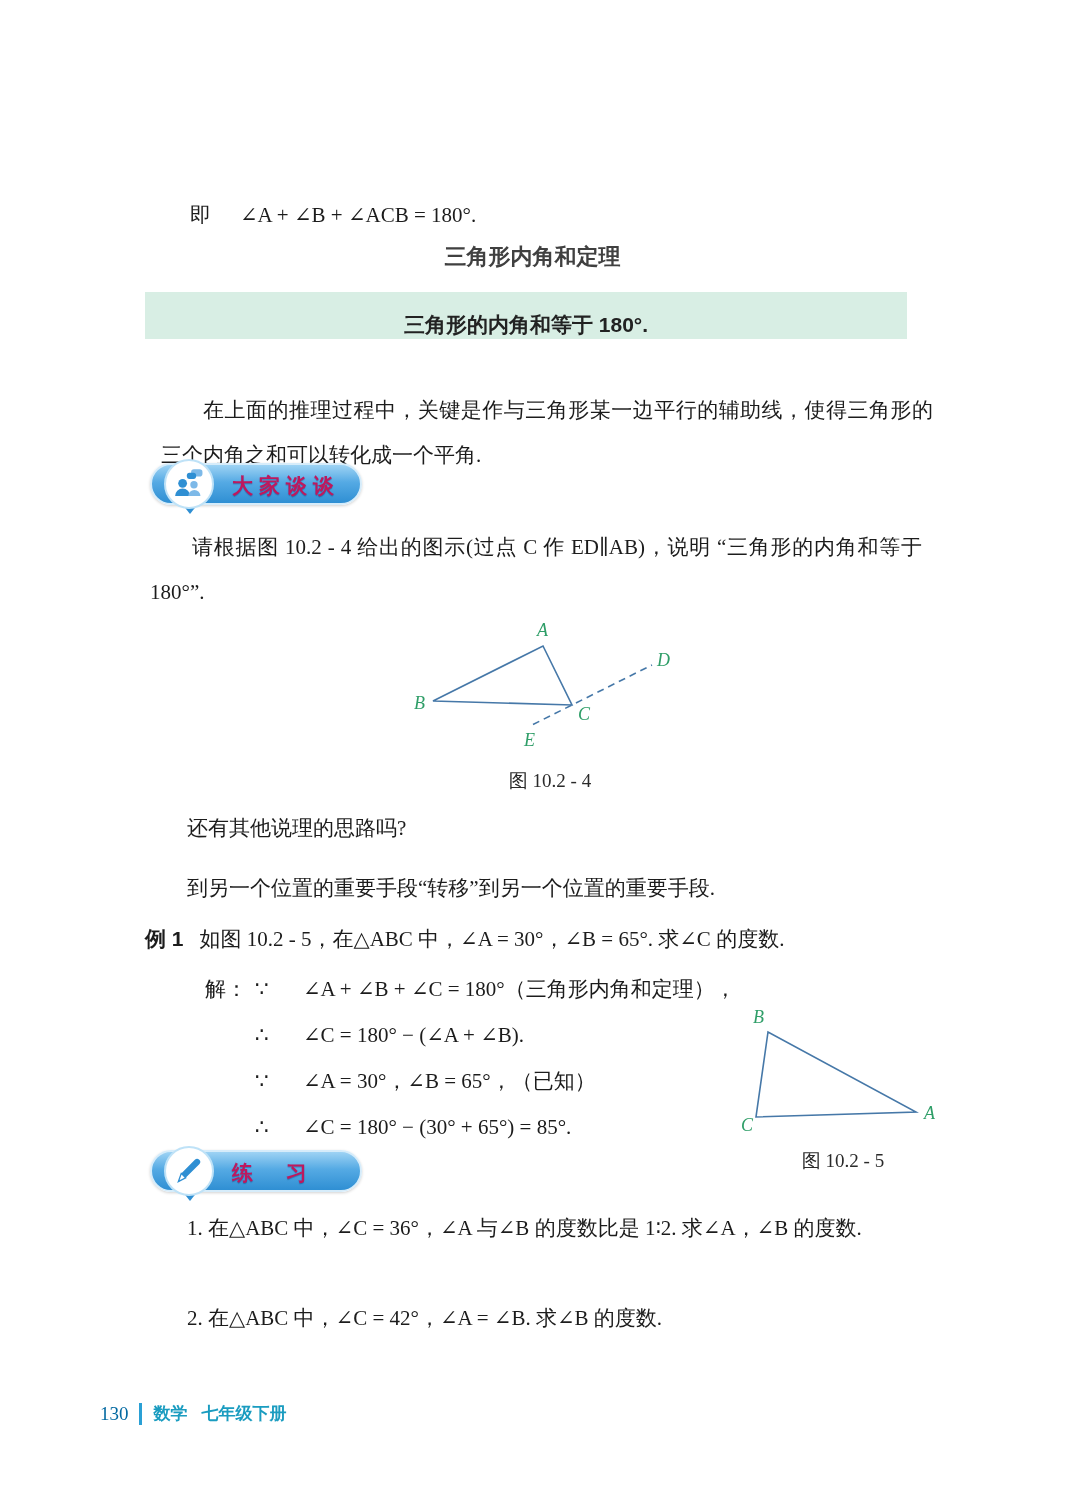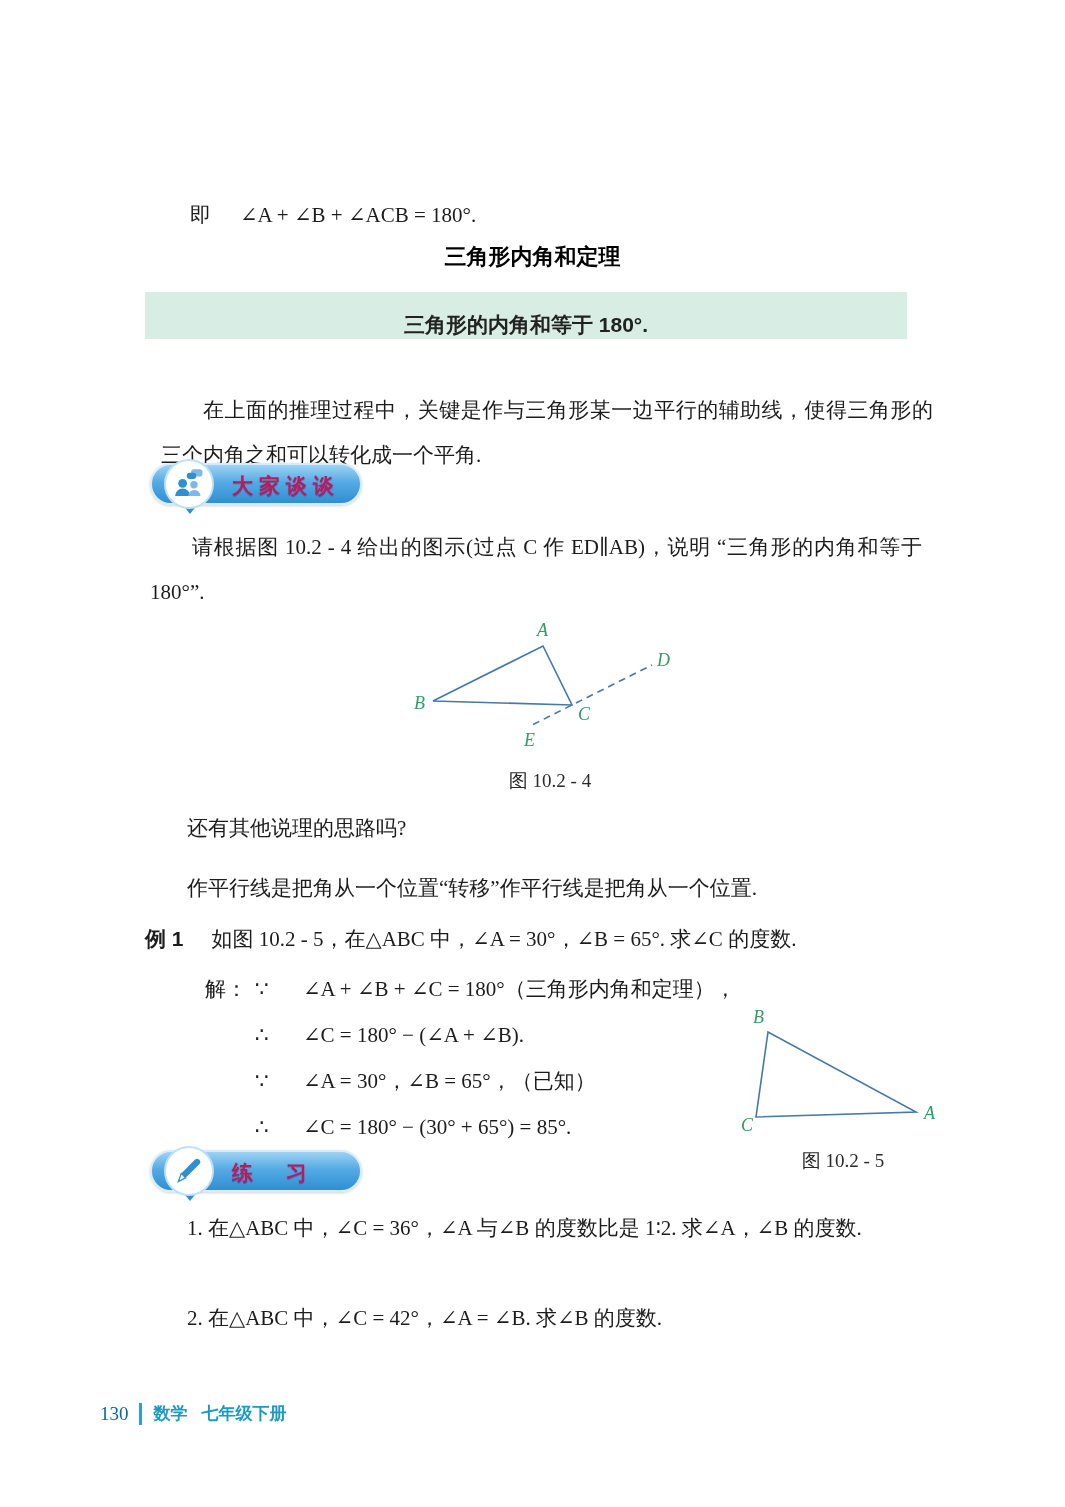--- a/index.html
+++ b/index.html
@@ -6,21 +6,21 @@
   .page{
     position:relative; width:1065px; height:1507px; margin:0 auto;
     background:#ffffff; overflow:hidden;
     font-family:"Liberation Serif","DejaVu Serif","DejaVu Sans",serif;
     color:#1c1c1c;
   }
   .math-row{position:absolute; left:190px; font-size:21px; white-space:nowrap;}
   .math-row .msym{display:inline-block; width:50px;}
   .heading{
     position:absolute; top:242px; left:0; width:100%; text-align:center;
-    font-family:"Liberation Sans","DejaVu Sans",sans-serif; font-weight:bold; font-size:22px; color:#000000;
+    font-family:"Liberation Sans","DejaVu Sans",sans-serif; font-weight:bold; font-size:22px; color:#404040;
   }
   .theorem-box{
     position:absolute; left:145px; top:292px; width:762px; height:47px;
     background:#d8eee4; display:flex; align-items:flex-end; justify-content:center;
     font-family:"Liberation Sans","DejaVu Sans",sans-serif; font-weight:bold; font-size:21px; color:#222;
   }
   .para{
     position:absolute; left:145px; width:772px;
     font-size:21px; line-height:45px; text-indent:2em; text-align:justify;
   }
@@ -46,21 +46,21 @@
     border-left:8px solid transparent; border-right:8px solid transparent;
     border-top:10px solid #2f8fd3;
   }
   .figure{position:absolute;}
   .fig-caption{position:absolute; text-align:center; font-size:19px; color:#2a2a2a;}
   .fig-label{
     font-family:"Liberation Serif","DejaVu Serif",serif; font-style:italic;
     font-size:18px; fill:#2f9e68;
   }
   .example{position:absolute; left:145px; top:925px; font-size:21px; white-space:nowrap;}
-  .example-label{font-family:"Liberation Sans","DejaVu Sans",sans-serif; font-weight:bold; margin-right:28px;}
+  .example-label{font-family:"Liberation Sans","DejaVu Sans",sans-serif; font-weight:bold; margin-right:16px;}
   .solution{position:absolute; left:205px; top:966px;}
   .sol-row{display:flex; align-items:center; height:46px; font-size:21px; white-space:nowrap;}
   .sol-jie{display:inline-block; width:50px;}
   .sol-sym{display:inline-block; width:48px;}
   .footer{position:absolute; left:100px; top:1402px; display:flex; align-items:center;}
   .footer-num{font-size:19px; color:#0369a1; margin-right:10px;}
   .footer-bar{width:3px; height:22px; background:#2aa0d5; margin-right:12px;}
   .footer-subject,.footer-grade{
     font-family:"Liberation Sans","DejaVu Sans",sans-serif; font-weight:bold;
     font-size:17px; color:#1a9cc0;
@@ -110,21 +110,21 @@
       <text class="fig-label" x="137" y="28">A</text>
       <text class="fig-label" x="14" y="101">B</text>
       <text class="fig-label" x="178" y="112">C</text>
       <text class="fig-label" x="257" y="58">D</text>
       <text class="fig-label" x="124" y="138">E</text>
     </svg>
   </div>
   <div class="fig-caption" style="left:400px; top:768px; width:300px;">图 10.2 - 4</div>
 
   <p class="para" style="top:806px; margin:0;">还有其他说理的思路吗?</p>
-  <p class="para" style="top:866px; margin:0;">作平行线是把角从一个位置“转移”作平行线是把角从一个位置.</p>
+  <p class="para" style="top:866px; margin:0;">到另一个位置的重要手段“转移”到另一个位置的重要手段.</p>
 
   <div class="example">
     <span class="example-label">例 1</span><span>如图 10.2 - 5，在△ABC 中，∠A = 30°，∠B = 65°. 求∠C 的度数.</span>
   </div>
 
   <div class="solution">
     <div class="sol-row">
       <span class="sol-jie">解：</span>
       <span class="sol-sym">∵</span>
       <span>∠A + ∠B + ∠C = 180°（三角形内角和定理），</span>

